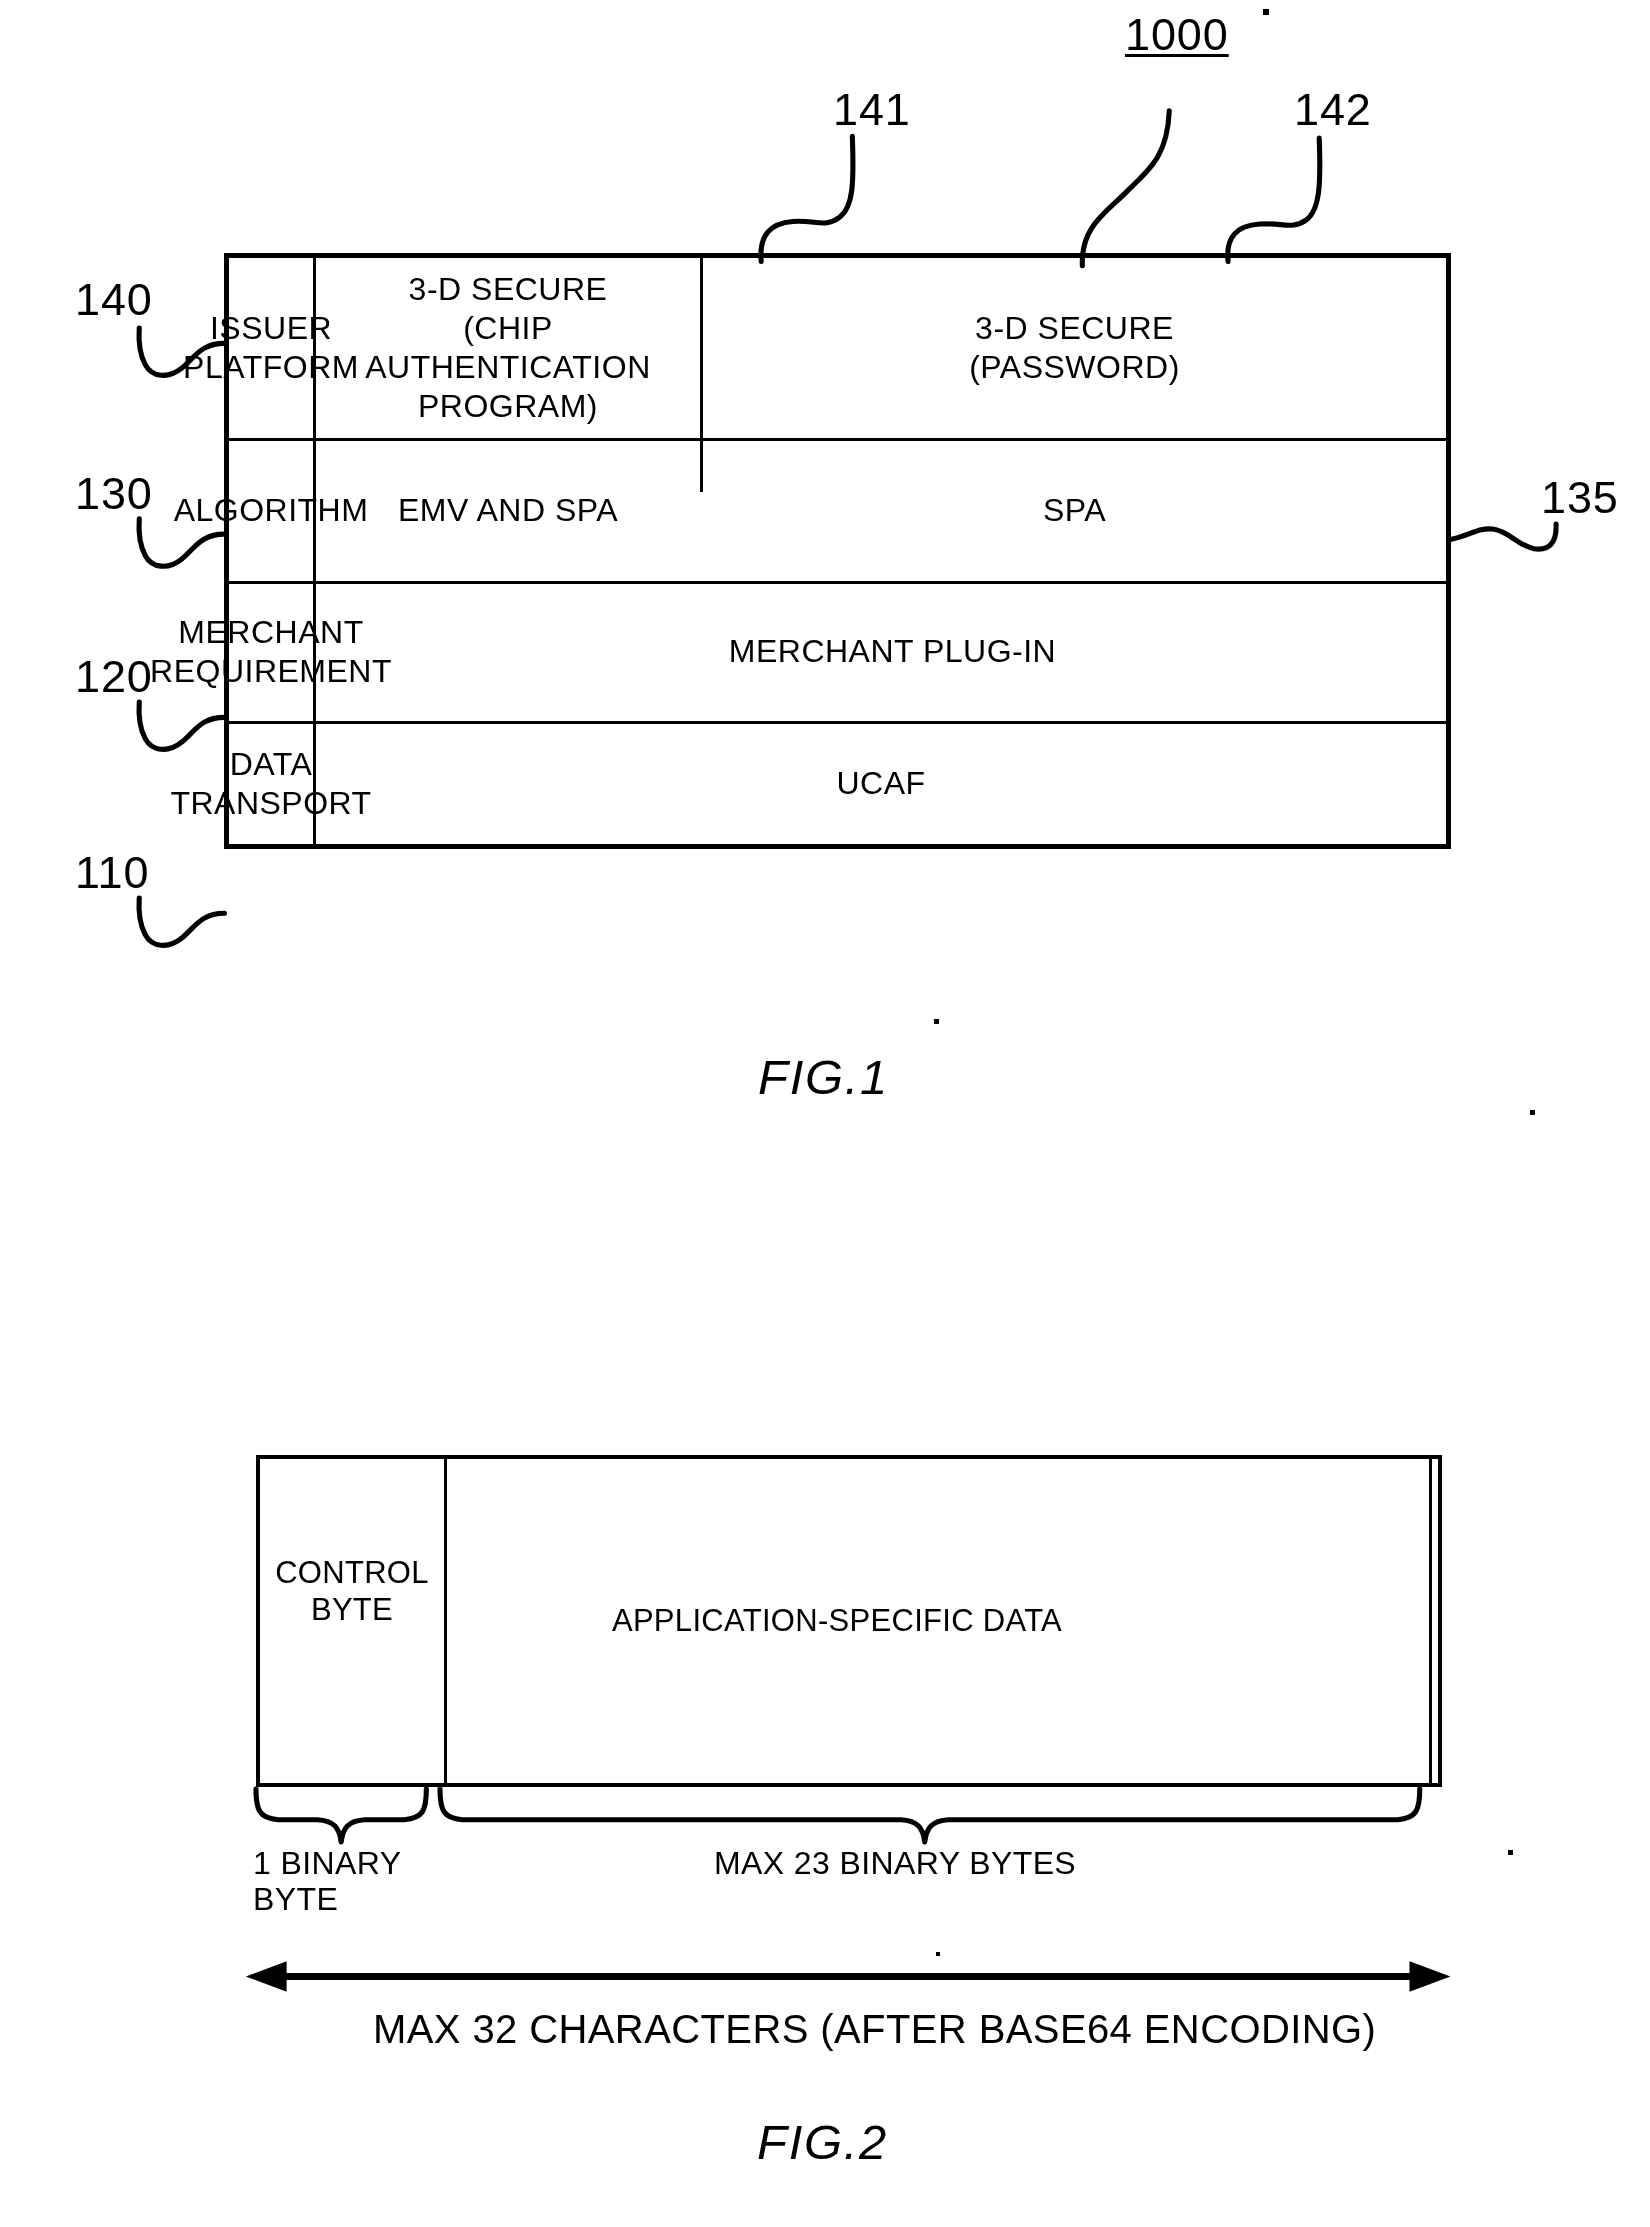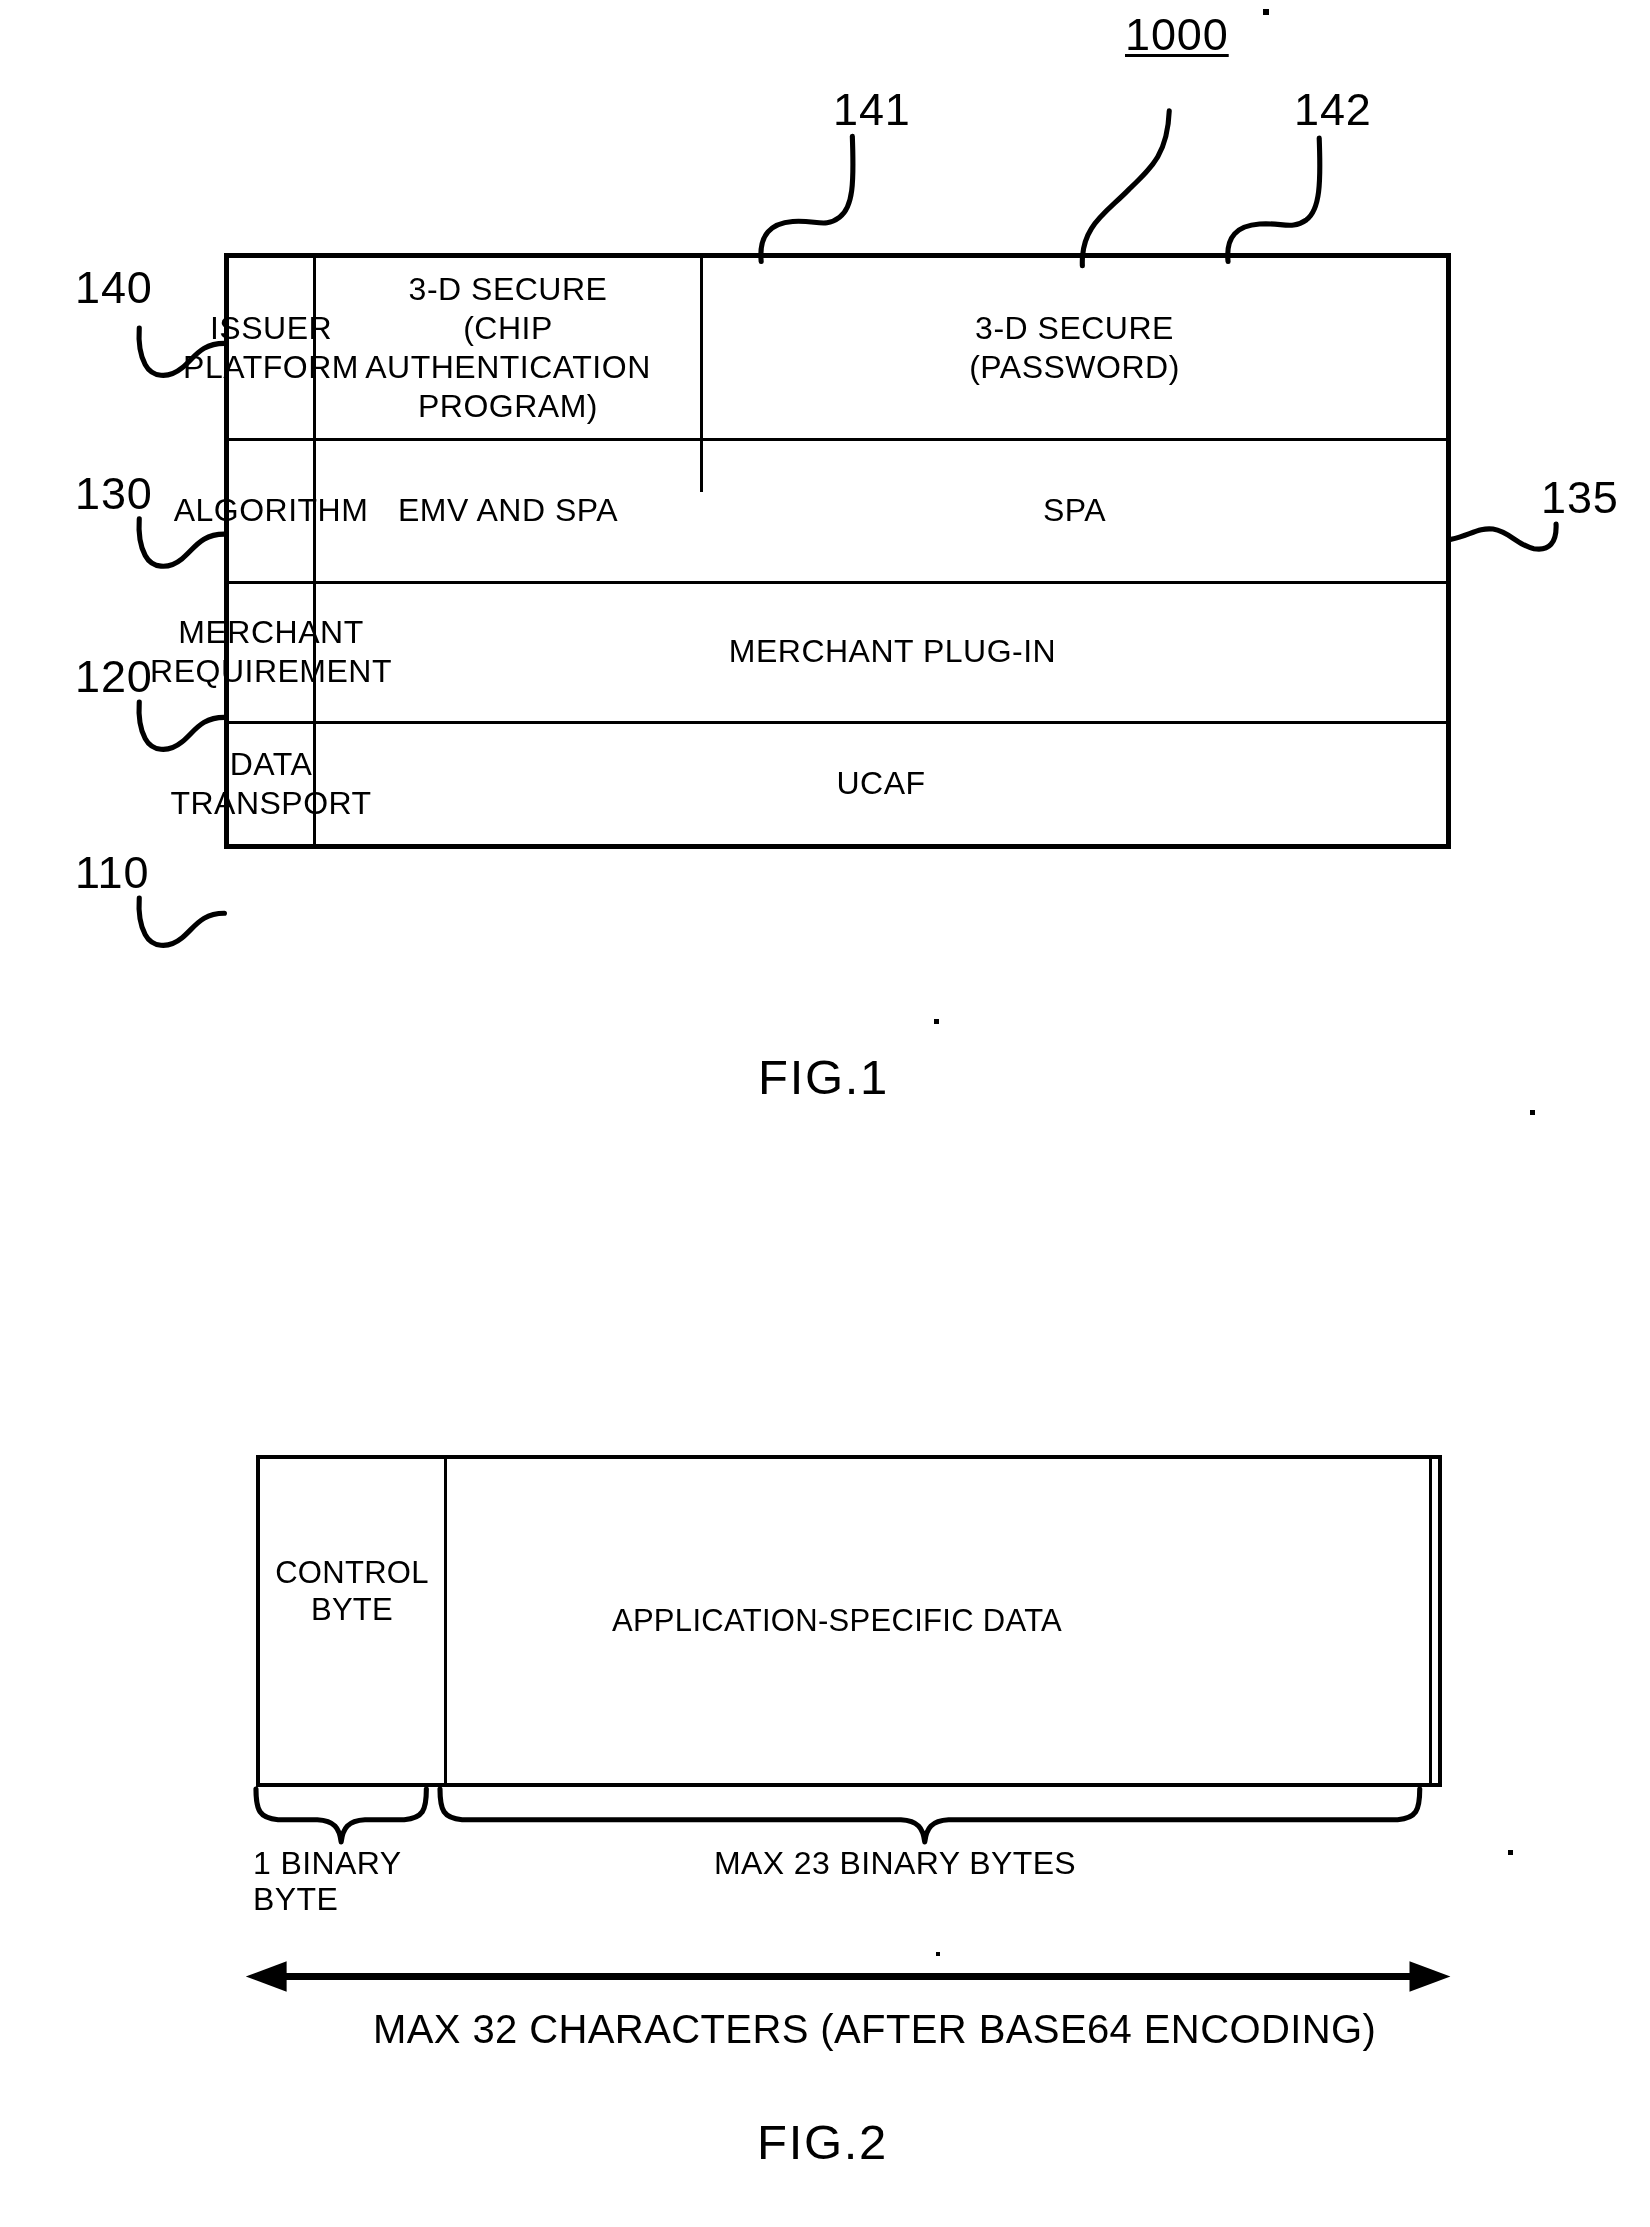--- a/index.html
+++ b/index.html
@@ -36,20 +36,21 @@
     letter-spacing: 0.9px;
   }
   .ref.u {
     text-decoration: underline;
     text-underline-offset: 4.3px;
     text-decoration-thickness: 2.6px;
   }
   .figcap {
     font-size: 49px;
     letter-spacing: 1.7px;
+    font-style: italic;
   }
 
   
   .tbl {
     position: absolute;
     box-sizing: border-box;
     border: 5.1px solid #000;
   }
   .tbl .vline {
     position: absolute;
@@ -144,21 +145,21 @@
 </head>
 <body>
 
 <div class="page">
 
   <div class="txt ref u" style="left:1125px; top:10.2px;">1000</div>
 
   <div class="txt ref" style="left:833px; top:85px;">141</div>
   <div class="txt ref" style="left:1294px; top:85px;">142</div>
 
-  <div class="txt ref" style="left:75px; top:263px;">140</div>
+  <div class="txt ref" style="left:75px; top:275px;">140</div>
   <div class="txt ref" style="left:75px; top:469px;">130</div>
   <div class="txt ref" style="left:75px; top:652px;">120</div>
   <div class="txt ref" style="left:75px; top:848px;">110</div>
 
   <div class="txt ref" style="left:1541px; top:473px;">135</div>
 
   <div class="tbl" style="left:224px; top:253px; width:1227px; height:596px;">
 
     <div class="vline" style="left:84px;"></div>
     <div class="vline" style="left:471px; top:-3.4px; height:237px; bottom:auto;"></div>

